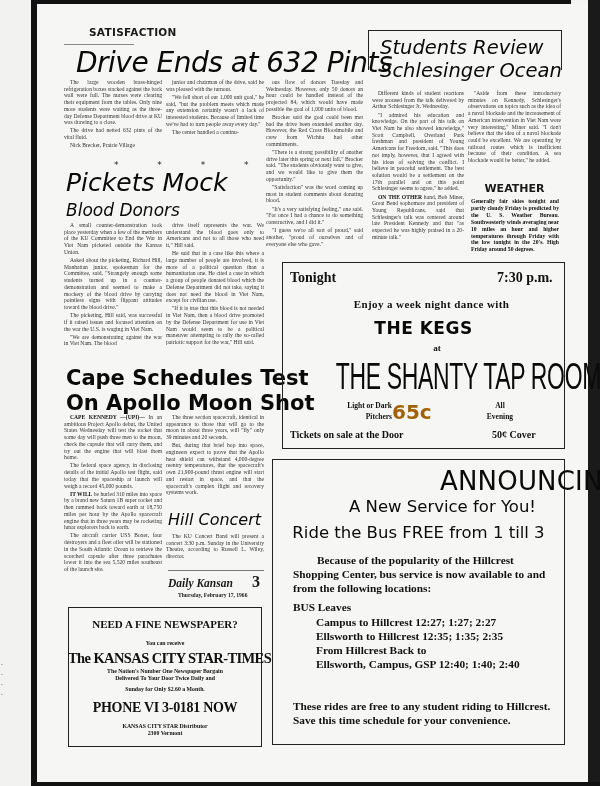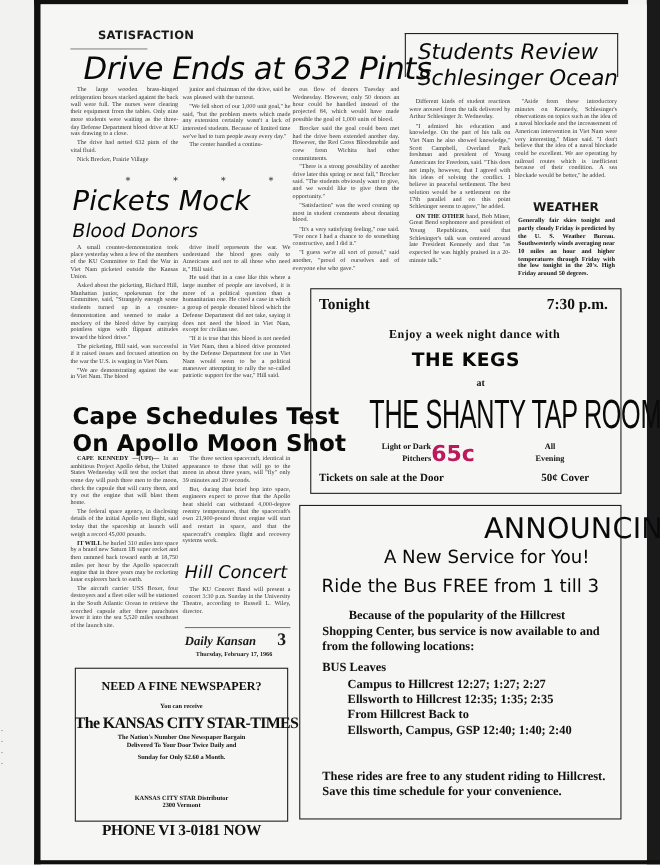--- a/index.html
+++ b/index.html
@@ -29,21 +29,21 @@
   .hr-gray { position: absolute; height: 1px; background: #777; }
 
   
   .weather-title { font-family: "DejaVu Sans", sans-serif; font-weight: bold; font-size: 11px; text-align: center; }
   .weather-body { font-family: "Liberation Serif", serif; font-weight: bold; font-size: 5.7px; line-height: 6.9px; color: #111; text-align: justify; }
 
   
   .ad-serif-bold { font-family: "Liberation Serif", serif; font-weight: bold; color: #111; white-space: nowrap; }
   .kegs { font-family: "DejaVu Sans", sans-serif; font-weight: 900; font-size: 17px; letter-spacing: 0.5px; color: #0a0a0a; }
   .shanty { font-family: "Liberation Sans Narrow", "Liberation Sans", sans-serif; font-weight: normal; font-size: 37px; transform: scaleX(0.62); transform-origin: center; color: #0a0a0a; white-space: nowrap; letter-spacing: -0.5px; }
-  .price { font-family: "DejaVu Sans", sans-serif; font-weight: 900; font-size: 20px; color: #be185d; }
+  .price { font-family: "DejaVu Sans", sans-serif; font-weight: 900; font-size: 20px; color: #a16207; }
 
   
   .ann-title { font-family: "DejaVu Sans", sans-serif; font-size: 26px; color: #0a0a0a; letter-spacing: 0.2px; }
   .ann-sub { font-family: "DejaVu Sans", sans-serif; font-size: 16.5px; color: #0a0a0a; }
   .ann-body { font-family: "Liberation Serif", serif; font-weight: bold; font-size: 11.3px; line-height: 14px; color: #111; }
   .ann-sched { font-family: "Liberation Serif", serif; font-weight: bold; font-size: 11.3px; line-height: 13.9px; color: #111; }
 
   
   .kc-center { text-align: center; white-space: nowrap; font-family: "Liberation Serif", serif; font-weight: bold; color: #111; }
 </style>
@@ -121,21 +121,21 @@
 <div class="abs" style="left:252px; top:573px; font-family:'Liberation Serif',serif; font-weight:bold; font-size:16px;">3</div>
 <div class="abs" style="left:178px; top:592px; font-family:'Liberation Serif',serif; font-weight:bold; font-size:5.6px;">Thursday, February 17, 1966</div>
 
 <div class="box" style="left:68px; top:607px; width:194px; height:140px; border-width:1.8px;"></div>
 <div class="abs kc-center" style="left:68px; top:618px; width:194px; font-size:11px;">NEED A FINE NEWSPAPER?</div>
 <div class="abs kc-center" style="left:68px; top:640px; width:194px; font-size:5.8px;">You can receive</div>
 <div class="abs kc-center" style="left:68px; top:650px; width:194px; font-size:14.5px; letter-spacing:-0.6px;">The KANSAS CITY STAR-TIMES</div>
 <div class="abs kc-center" style="left:68px; top:668px; width:194px; font-size:5.8px;">The Nation's Number One Newspaper Bargain</div>
 <div class="abs kc-center" style="left:68px; top:675px; width:194px; font-size:5.8px;">Delivered To Your Door Twice Daily and</div>
 <div class="abs kc-center" style="left:68px; top:686px; width:194px; font-size:5.8px;">Sunday for Only $2.60 a Month.</div>
-<div class="abs kc-center" style="left:68px; top:700px; width:194px; font-size:14px; letter-spacing:-0.3px;margin-top:48px;">PHONE VI 3-0181 NOW</div>
+<div class="abs kc-center" style="left:68px; top:700px; width:194px; font-size:14px; letter-spacing:-0.3px;">PHONE VI 3-0181 NOW</div>
 <div class="abs kc-center" style="left:68px; top:723px; width:194px; font-size:5.8px;">KANSAS CITY STAR Distributor</div>
 <div class="abs kc-center" style="left:68px; top:730px; width:194px; font-size:5.8px;">2300 Vermont</div>
 
 <div class="box" style="left:368px; top:30px; width:194px; height:40px; border-width:1.2px; border-bottom:none;"></div>
 <div class="abs hl-sans italic" style="left:380px; top:37px; font-size:19.5px; line-height:21px;">Students Review</div>
 <div class="abs hl-sans italic" style="left:380px; top:60px; font-size:19.5px; line-height:21px;">Schlesinger Ocean</div>
 <div class="abs body-col" style="left:372px; top:90px; width:92px;">
   <p><span>Different kinds of student reactions were aroused from the talk delivered by Arthur Schlesinger Jr. Wednesday.</span></p>
   <p><span>"I admired his education and knowledge. On the part of his talk on Viet Nam he also showed knowledge," Scott Campbell, Overland Park freshman and president of Young Americans for Freedom, said. "This does not imply, however, that I agreed with his ideas of solving the conflict. I believe in peaceful settlement. The best solution would be a settlement on the 17th parallel and on this point Schlesinger seems to agree," he added.</span></p>
   <p><span class="lead">ON THE OTHER</span><span> hand, Bob Miner, Great Bend sophomore and president of Young Republicans, said that Schlesinger's talk was centered around late President Kennedy and that "as expected he was highly praised in a 20-minute talk."</span></p>

